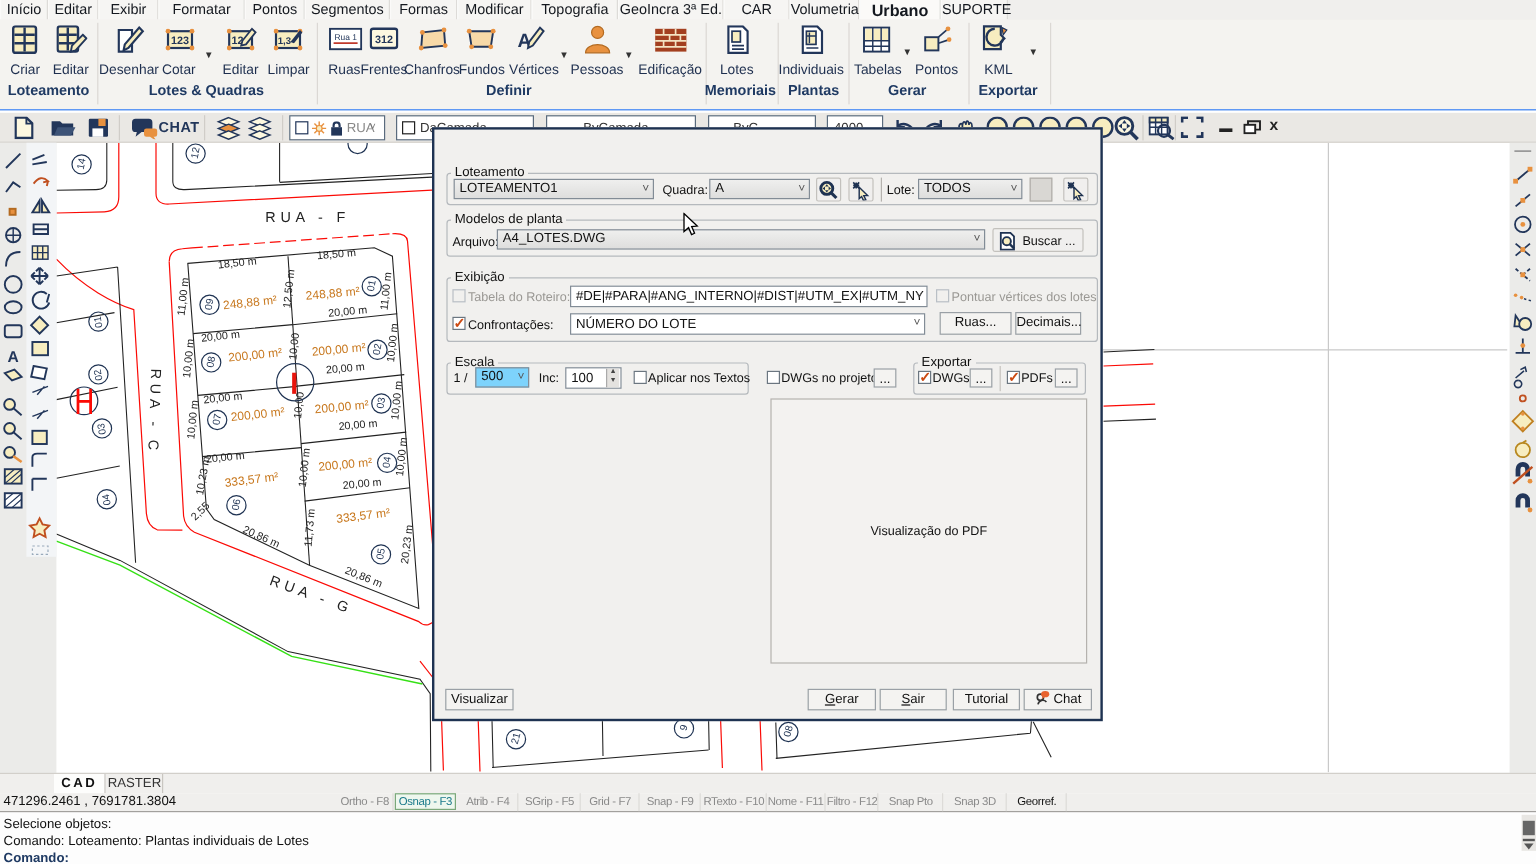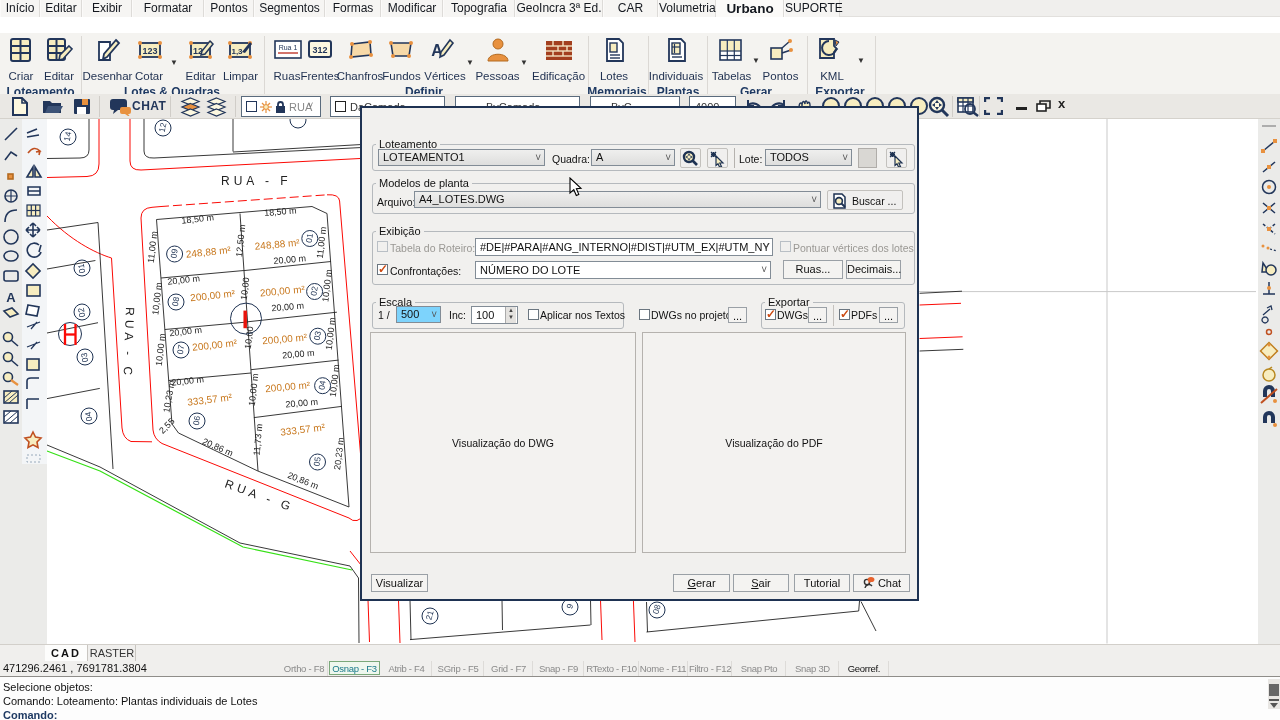--- a/index.html
+++ b/index.html
@@ -1,20 +1,20 @@
 <!DOCTYPE html>
 <html><head>
 <meta charset="utf-8">
 <style>
 *{margin:0;padding:0;box-sizing:border-box;}
 html,body{width:1280px;height:720px;overflow:hidden;font-family:"Liberation Sans",sans-serif;background:#fff;}
 .ab{position:absolute;}
 #menubar{left:0;top:0;width:1280px;height:17px;background:#f0efed;border-bottom:1px solid #e2e0dd;}
 .mtab{position:absolute;top:0;height:17px;line-height:17px;font-size:12px;color:#14181f;text-align:center;background:#f6f5f3;border-right:1px solid #dddbd8;border-left:1px solid #fbfaf9;}
-#ribbon{left:0;top:33px;width:1280px;height:76px;background:#f4f3f0;border-bottom:6px solid #3b82f6;}
+#ribbon{left:0;top:16px;width:1280px;height:76px;background:#f4f3f0;border-bottom:1px solid #3b82f6;}
 .rsep{position:absolute;top:3px;height:68px;width:1px;background:#dbd8d4;}
 .rlab{position:absolute;top:37px;font-size:11.5px;color:#1e2f4f;text-align:center;white-space:nowrap;}
 .rtitle{position:absolute;top:52px;font-size:12px;font-weight:bold;color:#1f3a63;text-align:center;white-space:nowrap;}
 .ricon{position:absolute;top:5px;}
 .darr{position:absolute;font-size:8px;color:#333;}
 #toolbar{left:0;top:94px;width:1280px;height:25px;background:#eae8e4;border-bottom:1px solid #d5d2cc;}
 #lefttb{left:0;top:119px;width:47px;height:542px;background:#ebebe9;}
 #righttb{left:1258px;top:119px;width:22px;height:542px;background:#ebebe9;}
 #tabsrow{left:0;top:644px;width:1280px;height:17px;background:#f0efed;border-top:1px solid #d2cfca;}
 #statusbar{left:0;top:661px;width:1280px;height:16px;background:#f0efed;border-bottom:1px solid #8f8d89;font-size:11px;}
@@ -632,23 +632,20 @@
 <fieldset class="fs" style="left:399px;top:188px;width:144px;height:33px;">
       <legend>Exportar</legend>
     </fieldset>
 <div class="cb chk" style="left:403px;top:201px;"></div>
 <span class="ab" style="left:415px;top:201px;">DWGs</span>
 <div class="btn" style="left:446px;top:199px;width:19px;height:16px;">...</div>
 <div class="ab" style="left:471px;top:197px;width:1px;height:21px;background:#c5c2be;"></div>
 <div class="cb chk" style="left:477px;top:201px;"></div>
 <span class="ab" style="left:489px;top:201px;">PDFs</span>
 <div class="btn" style="left:517px;top:199px;width:19px;height:16px;">...</div>
-<div class="ab" style="left:8px;top:224px;width:266px;height:221px;background:#f3f2f0;border:1px solid #b5b2ae;">
-      <span class="ab" style="left:0;top:104px;width:100%;text-align:center;">Visualização do DWG</span>
-    </div>
 <div class="ab" style="left:280px;top:224px;width:264px;height:221px;background:#f3f2f0;border:1px solid #b5b2ae;">
       <span class="ab" style="left:0;top:104px;width:100%;text-align:center;">Visualização do PDF</span>
     </div>
 <div class="btn" style="left:9px;top:466px;width:57px;height:18px;">Visualizar</div>
 <div class="btn" style="left:311px;top:466px;width:57px;height:18px;"><u>G</u>erar</div>
 <div class="btn" style="left:371px;top:466px;width:56px;height:18px;"><u>S</u>air</div>
 <div class="btn" style="left:432px;top:466px;width:56px;height:18px;">Tutorial</div>
 <div class="btn" style="left:491px;top:466px;width:57px;height:18px;"><svg width="13" height="13" viewBox="0 0 13 13" style="vertical-align:-2px;margin-right:3px;">
         <circle cx="5" cy="6" r="2.6" fill="none" stroke="#333" stroke-width="1.4"></circle>
         <path d="M3,12 a4,4 0 0 1 7,-2" fill="none" stroke="#333" stroke-width="1.4"></path>

